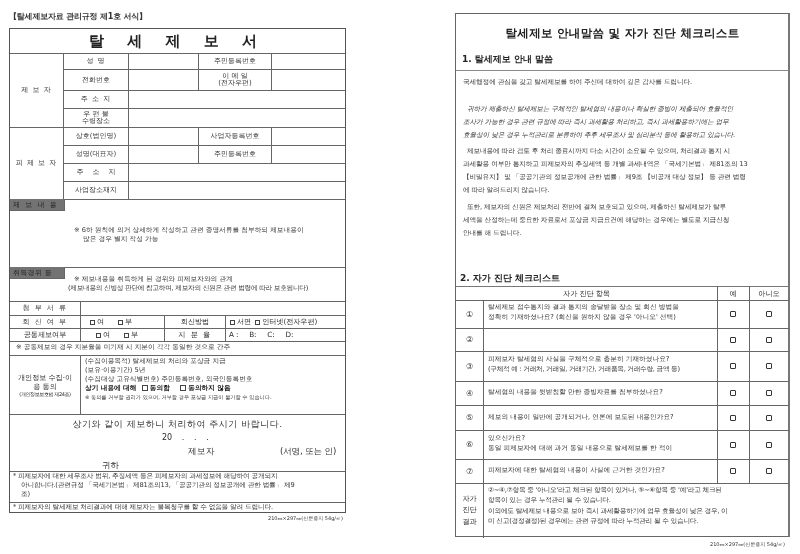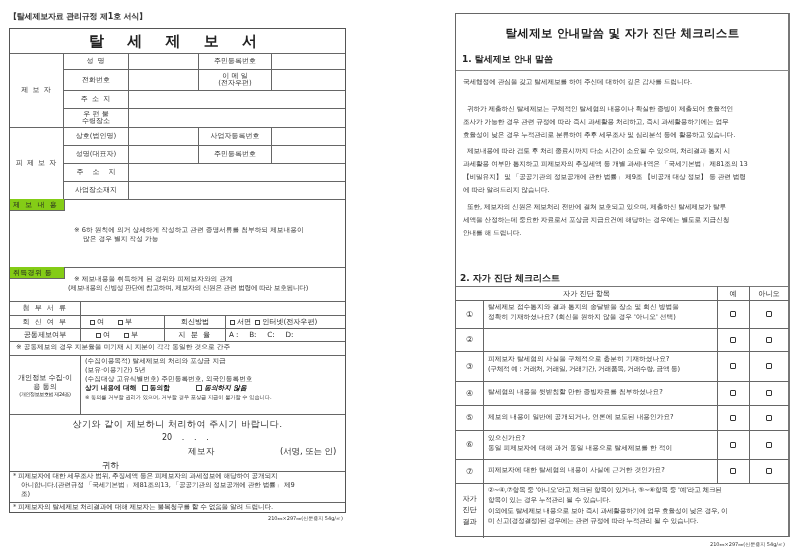--- a/index.html
+++ b/index.html
@@ -12,21 +12,21 @@
   .l { display: flex; align-items: center; justify-content: flex-start; }
 
   
   #left-header { left: 9px; top: 11px; font-size: 8px; font-weight: bold; color: #333; letter-spacing: -0.2px; }
   #left-form { left: 9px; top: 28px; width: 337px; height: 485px; border: 1px solid #555; }
   .hl { position: absolute; height: 1px; background: #666; }
   .vl { position: absolute; width: 1px; background: #666; }
   .cell { position: absolute; }
   .lbl { font-size: 7px; color: #333; letter-spacing: 1px; }
   .ttl { font-size: 15px; font-weight: bold; letter-spacing: 9px; color: #222; }
-  .tabbox { position: absolute; border-right: 1px solid #666; border-bottom: 1px solid #666; padding: 1px 3px; font-size: 7px; letter-spacing: 1.5px; background: #84cc16; }
+  .tabbox { position: absolute; border-right: 1px solid #666; border-bottom: 1px solid #666; padding: 1px 3px; font-size: 7px; letter-spacing: 1.5px; background: #737373; }
   .note { font-size: 6.7px; color: #333; line-height: 1.35; }
   .bold { font-weight: bold; color: #111; }
   .tiny { font-size: 5px; }
   .chk { display: inline-block; width: 5px; height: 5px; border: 0.8px solid #444; margin-right: 2px; vertical-align: middle; }
   .paper-size { font-size: 5px; color: #333; }
 
   
   #right-page { left: 455px; top: 13px; width: 335px; height: 524px; border: 1px solid #666; border-right: 2px solid #777; }
   .rtitle { font-size: 11.5px; font-weight: bold; color: #222; letter-spacing: 0.3px; }
   .rsec { font-size: 9px; font-weight: bold; color: #222; }
@@ -154,21 +154,21 @@
     <span class="t">용 동의</span>
     <span class="tiny" style="letter-spacing:-0.4px;">(개인정보보호법 제24조)</span>
   </div>
   <div class="cell note" style="left:75px;top:328px;width:258px;line-height:1.35;">
     <div>(수집이용목적) 탈세제보의 처리와 포상금 지급</div>
     <div>(보유·이용기간) 5년</div>
     <div>(수집대상 고유식별번호) 주민등록번호, 외국인등록번호</div>
     <div class="bold">
       <span>상기 내용에 대해</span>
       <span style="margin-left:3px;"><span class="chk" style="width:6px;height:6px;"></span><span>동의함</span></span>
-      <span style="margin-left:24px;font-style:italic;"><span class="chk" style="width:6px;height:6px;"></span><span>동의하지 않음</span></span>
+      <span style="margin-left:8px;"><span class="chk" style="width:6px;height:6px;"></span><span>동의하지 않음</span></span>
     </div>
     <div style="font-size:5.2px;margin-top:1px;">※ 동의를 거부할 권리가 있으며, 거부할 경우 포상금 지급이 불가할 수 있습니다.</div>
   </div>
   <div class="hl" style="left:0;top:385px;width:335px;"></div>
 
   <div class="cell c" style="left:0;top:388px;width:335px;height:14px;font-size:9px;color:#333;letter-spacing:0.5px;">상기와 같이 제보하니 처리하여 주시기 바랍니다.</div>
   <div class="cell t" style="left:152px;top:404px;font-size:8px;white-space:pre;">20    .    .    .</div>
   <div class="cell t" style="left:178px;top:417px;font-size:8.5px;letter-spacing:0.5px;">제보자</div>
   <div class="cell t" style="left:270px;top:417px;font-size:8.5px;">(서명, 또는 인)</div>
   <div class="cell t" style="left:92px;top:431px;font-size:8.5px;">귀하</div>
@@ -184,21 +184,21 @@
 </div>
 <div class="abs paper-size" style="left:268px;top:515px;">210㎜×297㎜(신문용지 54g/㎡)</div>
 
 <div id="right-page" class="abs">
   <div class="cell c rtitle" style="left:0;top:10px;width:333px;height:18px;">탈세제보 안내말씀 및 자가 진단 체크리스트</div>
   <div class="cell l rsec" style="left:6px;top:38px;height:14px;">1. 탈세제보 안내 말씀</div>
   <div class="hl" style="left:0;top:56px;width:333px;background:#888;"></div>
 
   <div class="cell para" style="left:7px;top:62px;width:322px;">
     <div style="margin-bottom:14px;">국세행정에 관심을 갖고 탈세제보를 하여 주신데 대하여 깊은 감사를 드립니다.</div>
-    <div style="margin-bottom:3px;">
+    <div style="margin-bottom:3px;font-style:italic;">
       <div style="white-space:pre;">  귀하가 제출하신 탈세제보는 구체적인 탈세혐의 내용이나 확실한 증빙이 제출되어 효율적인</div>
       <div>조사가 가능한 경우 관련 규정에 따라 즉시 과세활용 처리하고, 즉시 과세활용하기에는 업무</div>
       <div>효율성이 낮은 경우 누적관리로 분류하여 추후 세무조사 및 심리분석 등에 활용하고 있습니다.</div>
     </div>
     <div style="margin-bottom:3px;">
       <div style="white-space:pre;">  제보내용에 따라 검토 후 처리 종료시까지 다소 시간이 소요될 수 있으며, 처리결과 통지 시</div>
       <div>과세활용 여부만 통지하고 피제보자의 추징세액 등 개별 과세내역은 「국세기본법」 제81조의 13</div>
       <div>【비밀유지】 및 「공공기관의 정보공개에 관한 법률」 제9조 【비공개 대상 정보】 등 관련 법령</div>
       <div>에 따라 알려드리지 않습니다.</div>
     </div>

